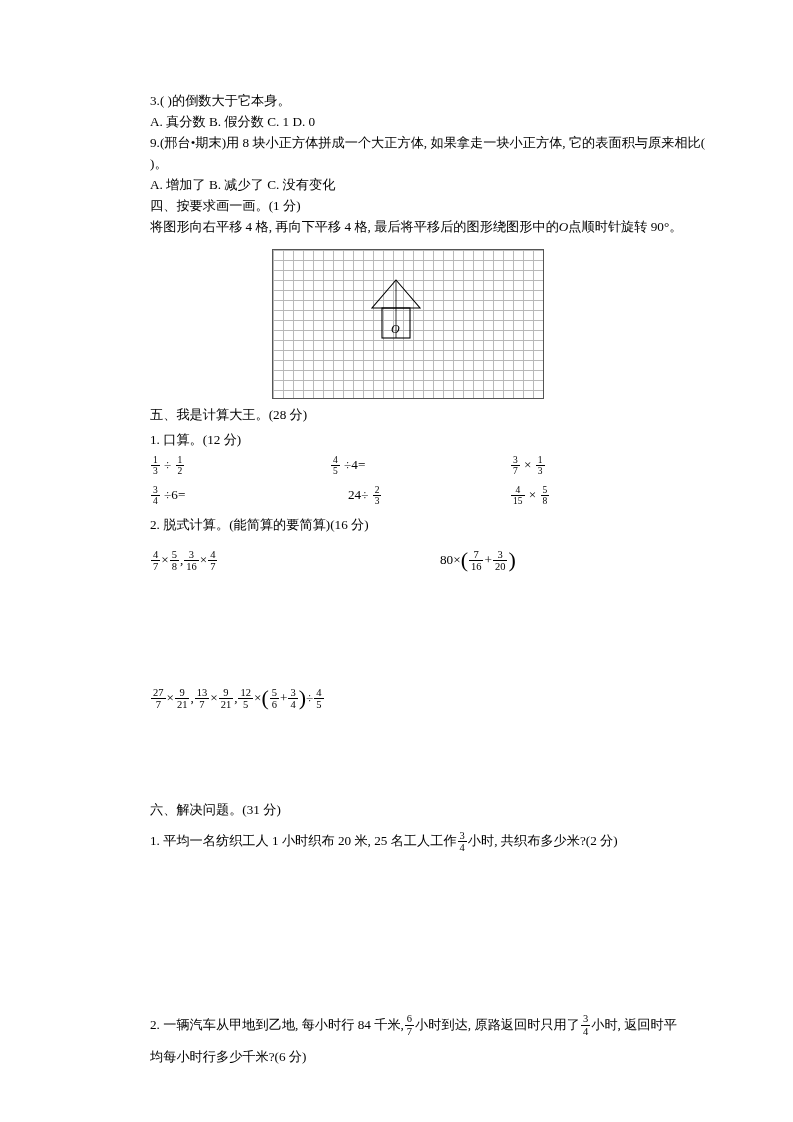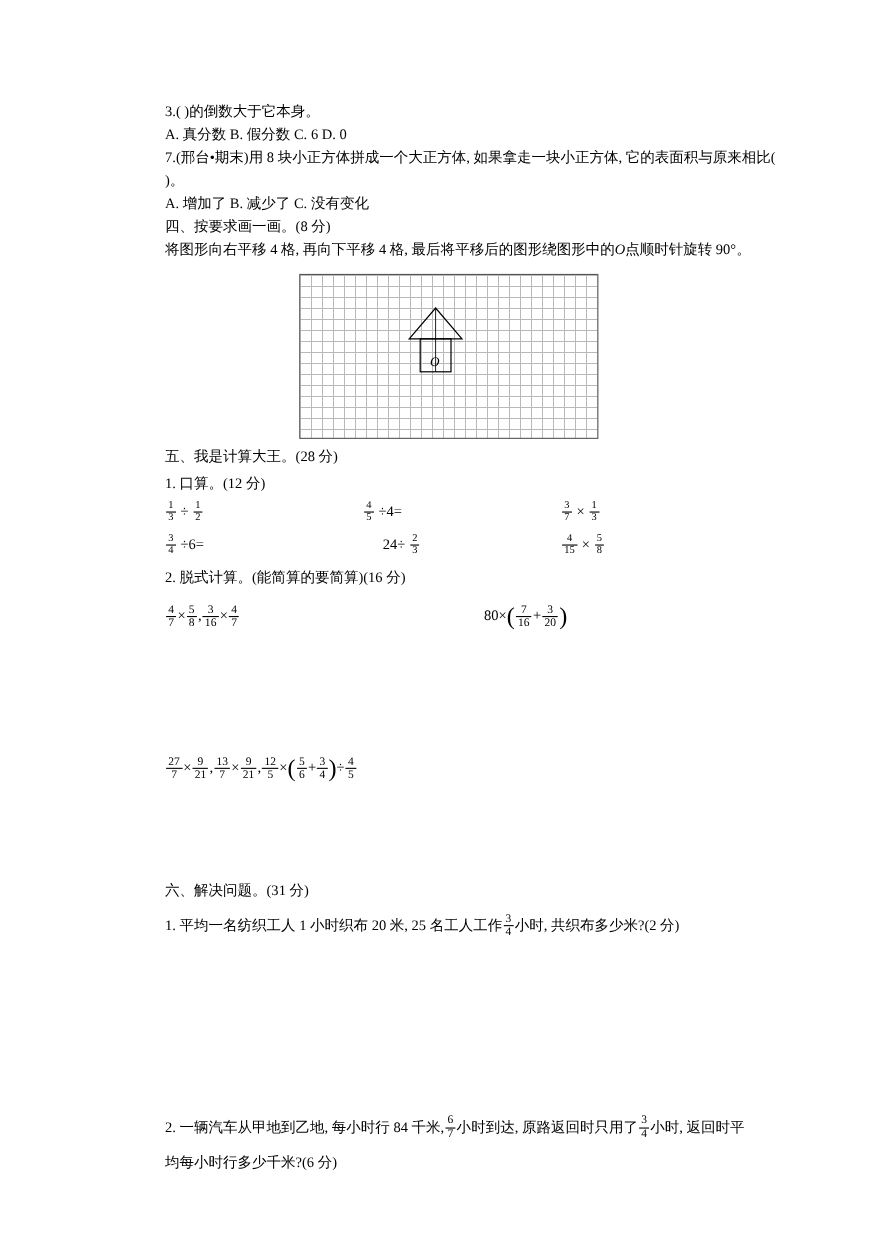--- a/index.html
+++ b/index.html
@@ -113,26 +113,26 @@
   .answer-space-md { height: 86px; }
   .answer-space-sm { height: 52px; }
 </style>
 </head>
 <body>
 
 <div class="page">
   <div class="content">
 
     <p class="line">3.(    )的倒数大于它本身。</p>
-    <p class="line">A. 真分数        B. 假分数        C. 6  D. 0</p>
-
-    <p class="line wrap">7.(邢台•期末)用 8 块小正方体拼成一个大正方体, 如果拿走一块小正方体, 它的表面积与原来相比(          )。</p>
+    <p class="line">A. 真分数        B. 假分数        C. 1  D. 0</p>
+
+    <p class="line wrap">9.(邢台•期末)用 8 块小正方体拼成一个大正方体, 如果拿走一块小正方体, 它的表面积与原来相比(          )。</p>
     <p class="line">A. 增加了        B. 减少了        C. 没有变化</p>
 
-    <p class="line"><span>四、按要求画一画。(8 分)</span></p>
+    <p class="line"><span>四、按要求画一画。(1 分)</span></p>
     <p class="line wrap">
       <span>将图形向右平移 4 格, 再向下平移 4 格, 最后将平移后的图形绕图形中的</span><span style="font-style:italic;">O</span><span>点顺时针旋转 90°。</span>
     </p>
 
     <div class="figure-wrap">
       <div class="grid-box">
         <svg class="house" viewBox="0 0 56 62">
           <polygon points="28,2 52,30 4,30" fill="none" stroke="#000" stroke-width="1.1"></polygon>
           <rect x="14" y="30" width="28" height="30" fill="none" stroke="#000" stroke-width="1.1"></rect>
           <line x1="28" y1="2" x2="28" y2="60" stroke="#000" stroke-width="0.8"></line>

